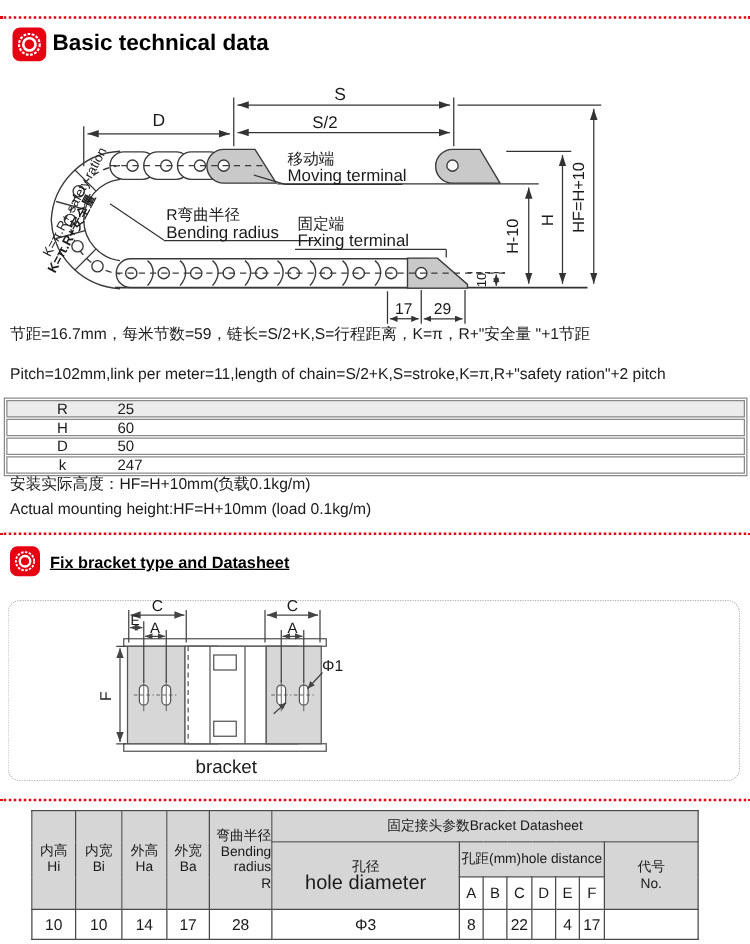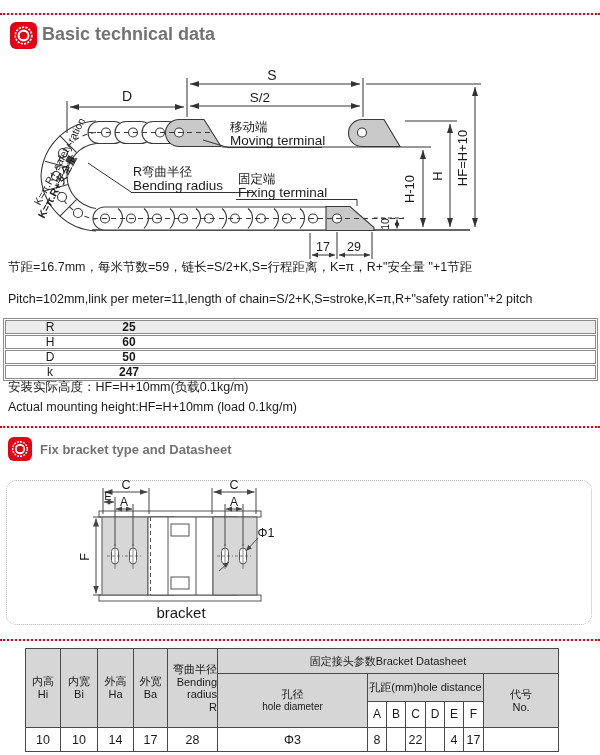--- a/index.html
+++ b/index.html
@@ -1,43 +1,43 @@
 <!DOCTYPE html>
 <html><head>
 <meta charset="utf-8">
 <style>
   html,body{margin:0;padding:0;}
   body{width:600px;height:755px;background:#fff;position:relative;
        font-family:"Liberation Sans", sans-serif;color:#1a1a1a;overflow:hidden;}
   .redline{position:absolute;left:0;width:600px;border-top:2px dotted #e60012;}
   .icon{position:absolute;background:#e60012;border-radius:6px;}
-  .sec-title{position:absolute;color:#737373;}
+  .sec-title{position:absolute;color:#000000;}
   .t1{left:42px;top:24px;font-size:18px;font-weight:bold;}
-  .t2{left:40px;top:442px;font-size:13px;font-weight:bold;}
+  .t2{left:40px;top:442px;font-size:13px;font-weight:bold;text-decoration:underline;}
   .txt{position:absolute;left:8px;font-size:12.5px;line-height:15px;white-space:nowrap;}
   .spec{position:absolute;left:3px;top:318px;width:591px;border:1px solid #8a8a8a;padding:1px;}
   .spec-row{border:1px solid #8a8a8a;height:12px;margin-bottom:1px;display:flex;
             font-size:12px;line-height:12px;align-items:center;background:#fff;}
   .spec-row:last-child{margin-bottom:0;}
   .spec-row.shade{background:#ececec;}
   .spec-label{width:88px;text-align:center;}
-  .spec-value{width:70px;text-align:center;font-weight:bold;}
+  .spec-value{width:70px;}
   .bracket-box{position:absolute;left:6px;top:480px;width:584px;height:143px;
                border:1px dotted #b3b3b3;border-radius:10px;}
   svg{position:absolute;left:0;}
   svg text{font-family:"Liberation Sans", sans-serif;fill:#1a1a1a;}
   table.ds{position:absolute;left:25px;top:648px;width:533px;border-collapse:collapse;
            table-layout:fixed;}
   .ds th,.ds td{border:1px solid #4a4a4a;text-align:center;vertical-align:middle;
                 padding:0;font-weight:normal;overflow:hidden;}
   .ds th{background:#d6d6d6;font-size:11px;line-height:13px;}
   .ds th.grp{font-size:11px;}
   .ds th.w{background:#fff;font-size:12px;}
   .ds td{background:#fff;font-size:12.5px;}
-  .small-ln{font-size:10px;line-height:12px;display:block;}
+  .small-ln{font-size:16px;line-height:12px;display:block;}
   .ds .r4{font-size:11px;line-height:12.5px;text-align:right;}
 </style>
 </head>
 <body>
 
 <div class="page">
 
   <div class="redline" style="top:13px"></div>
 
   <div class="icon" style="left:10px;top:22px;width:27px;height:27px">

